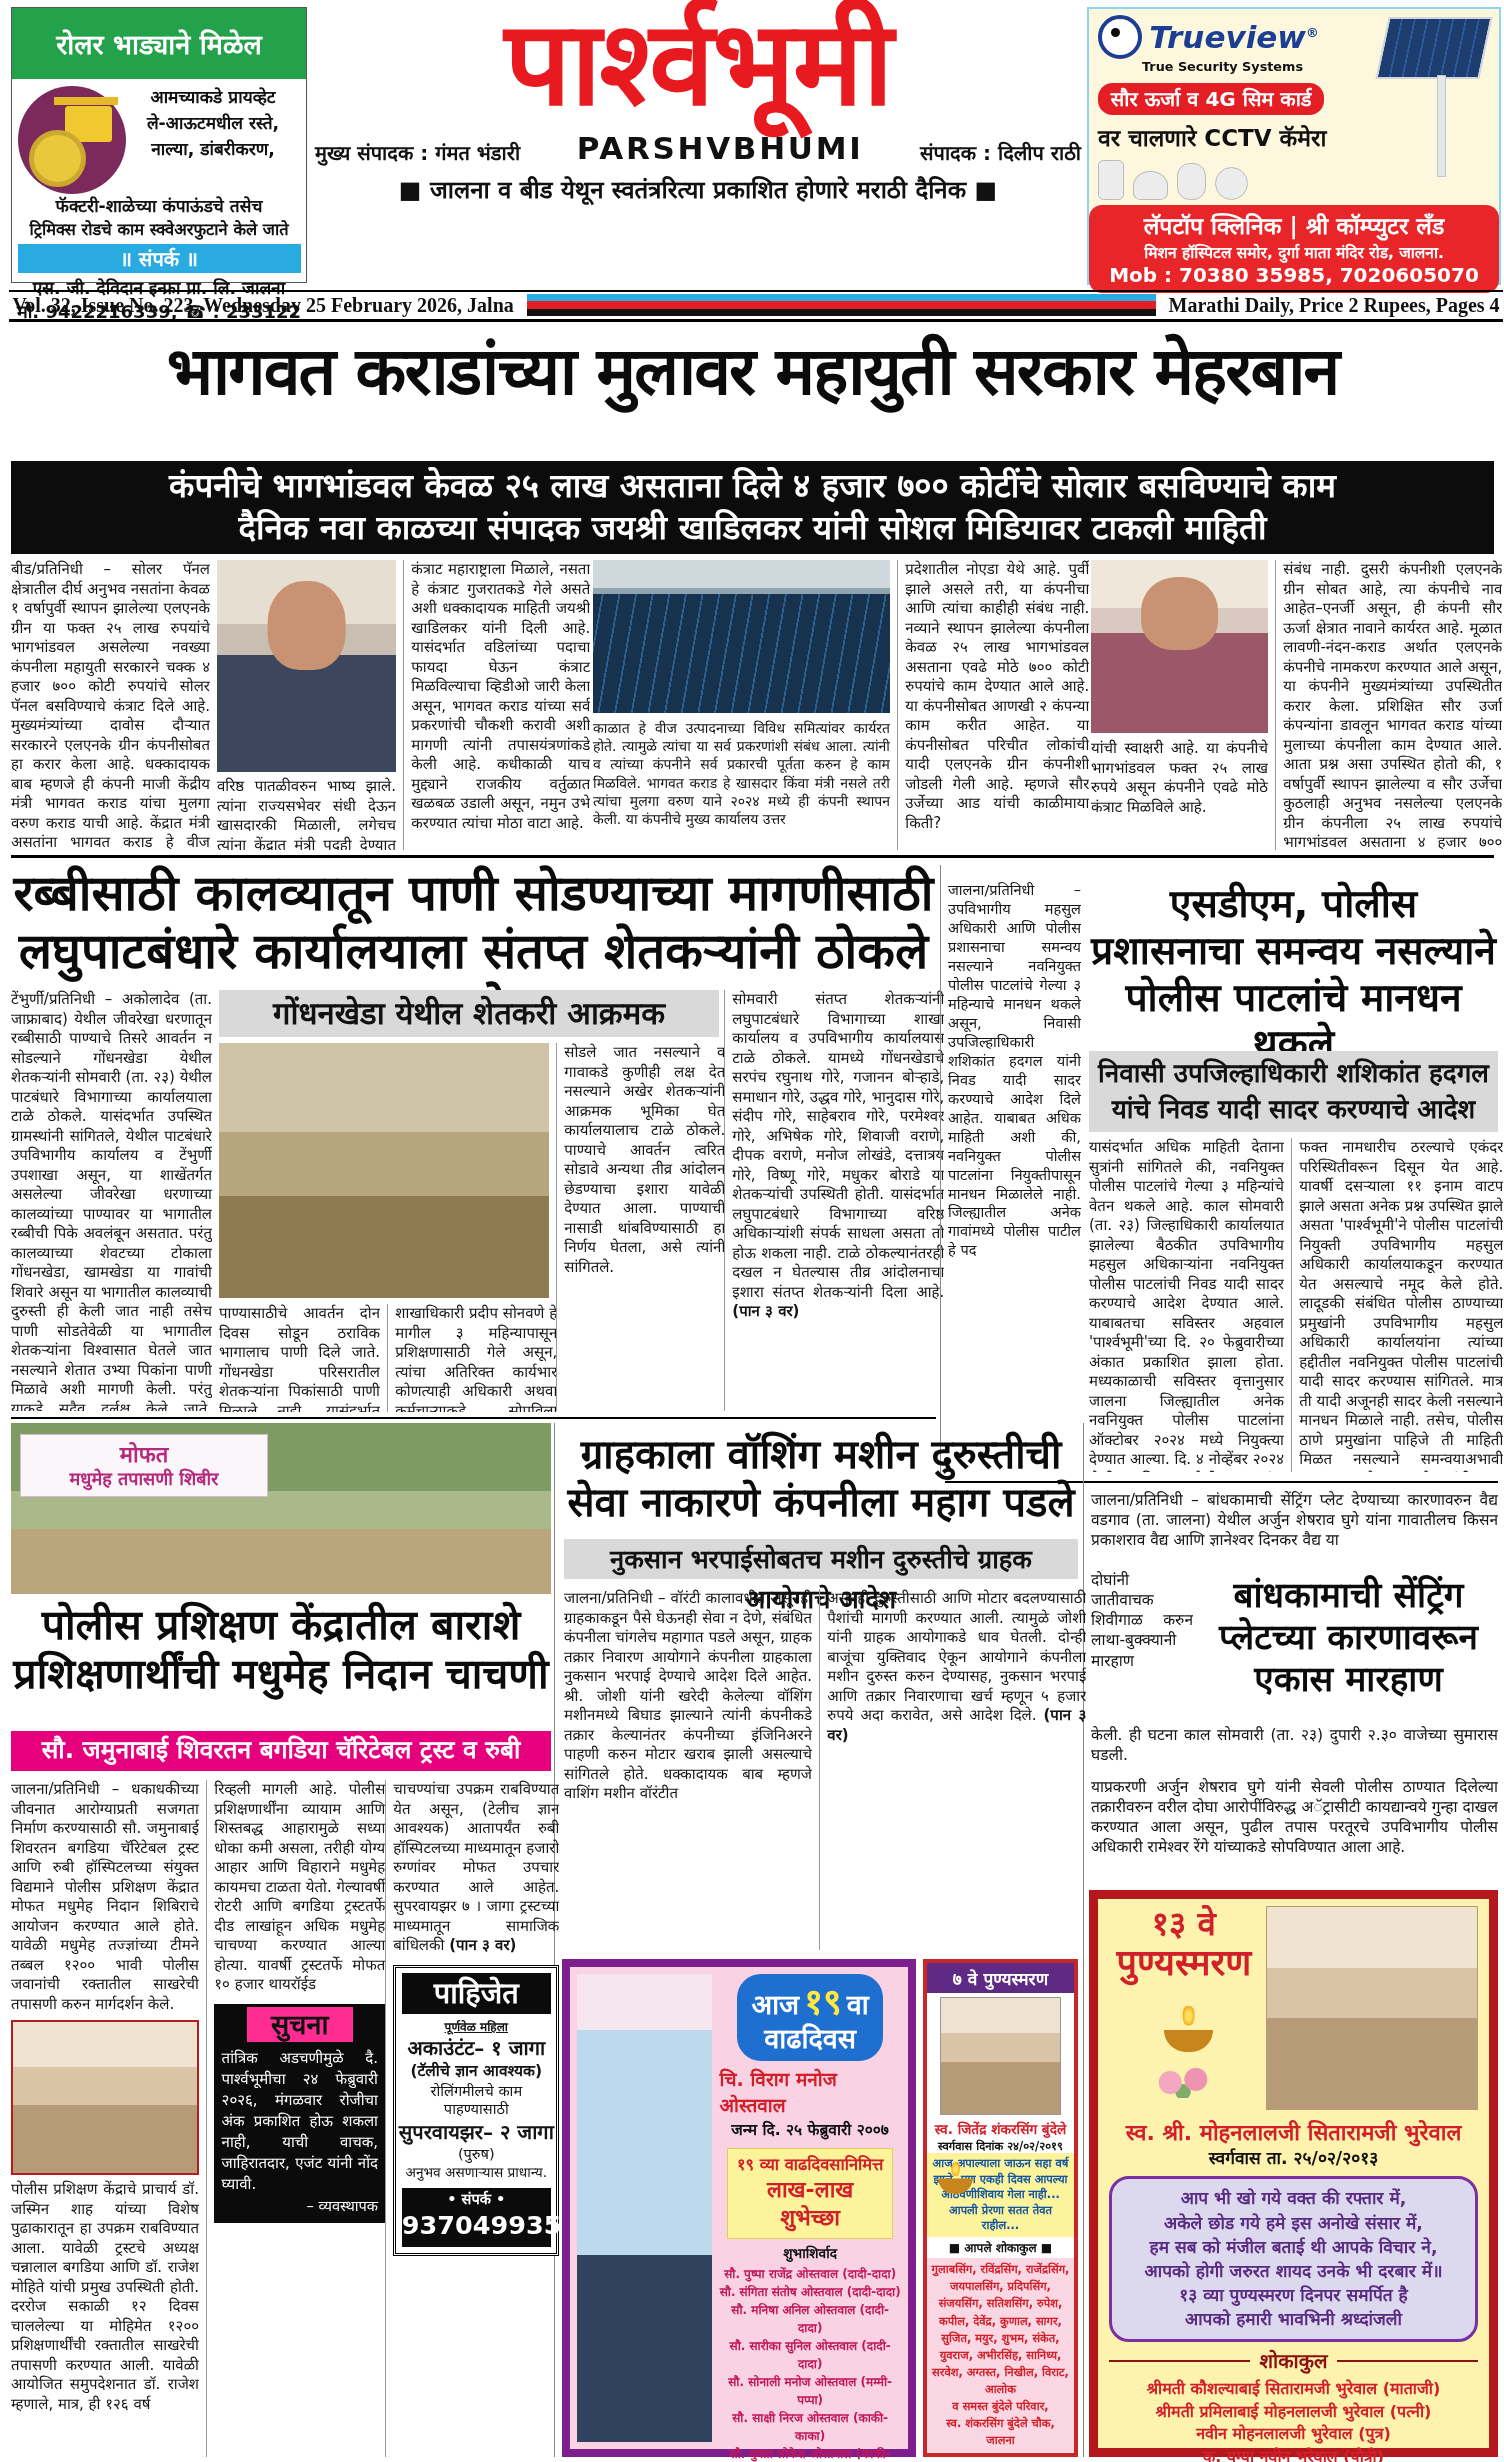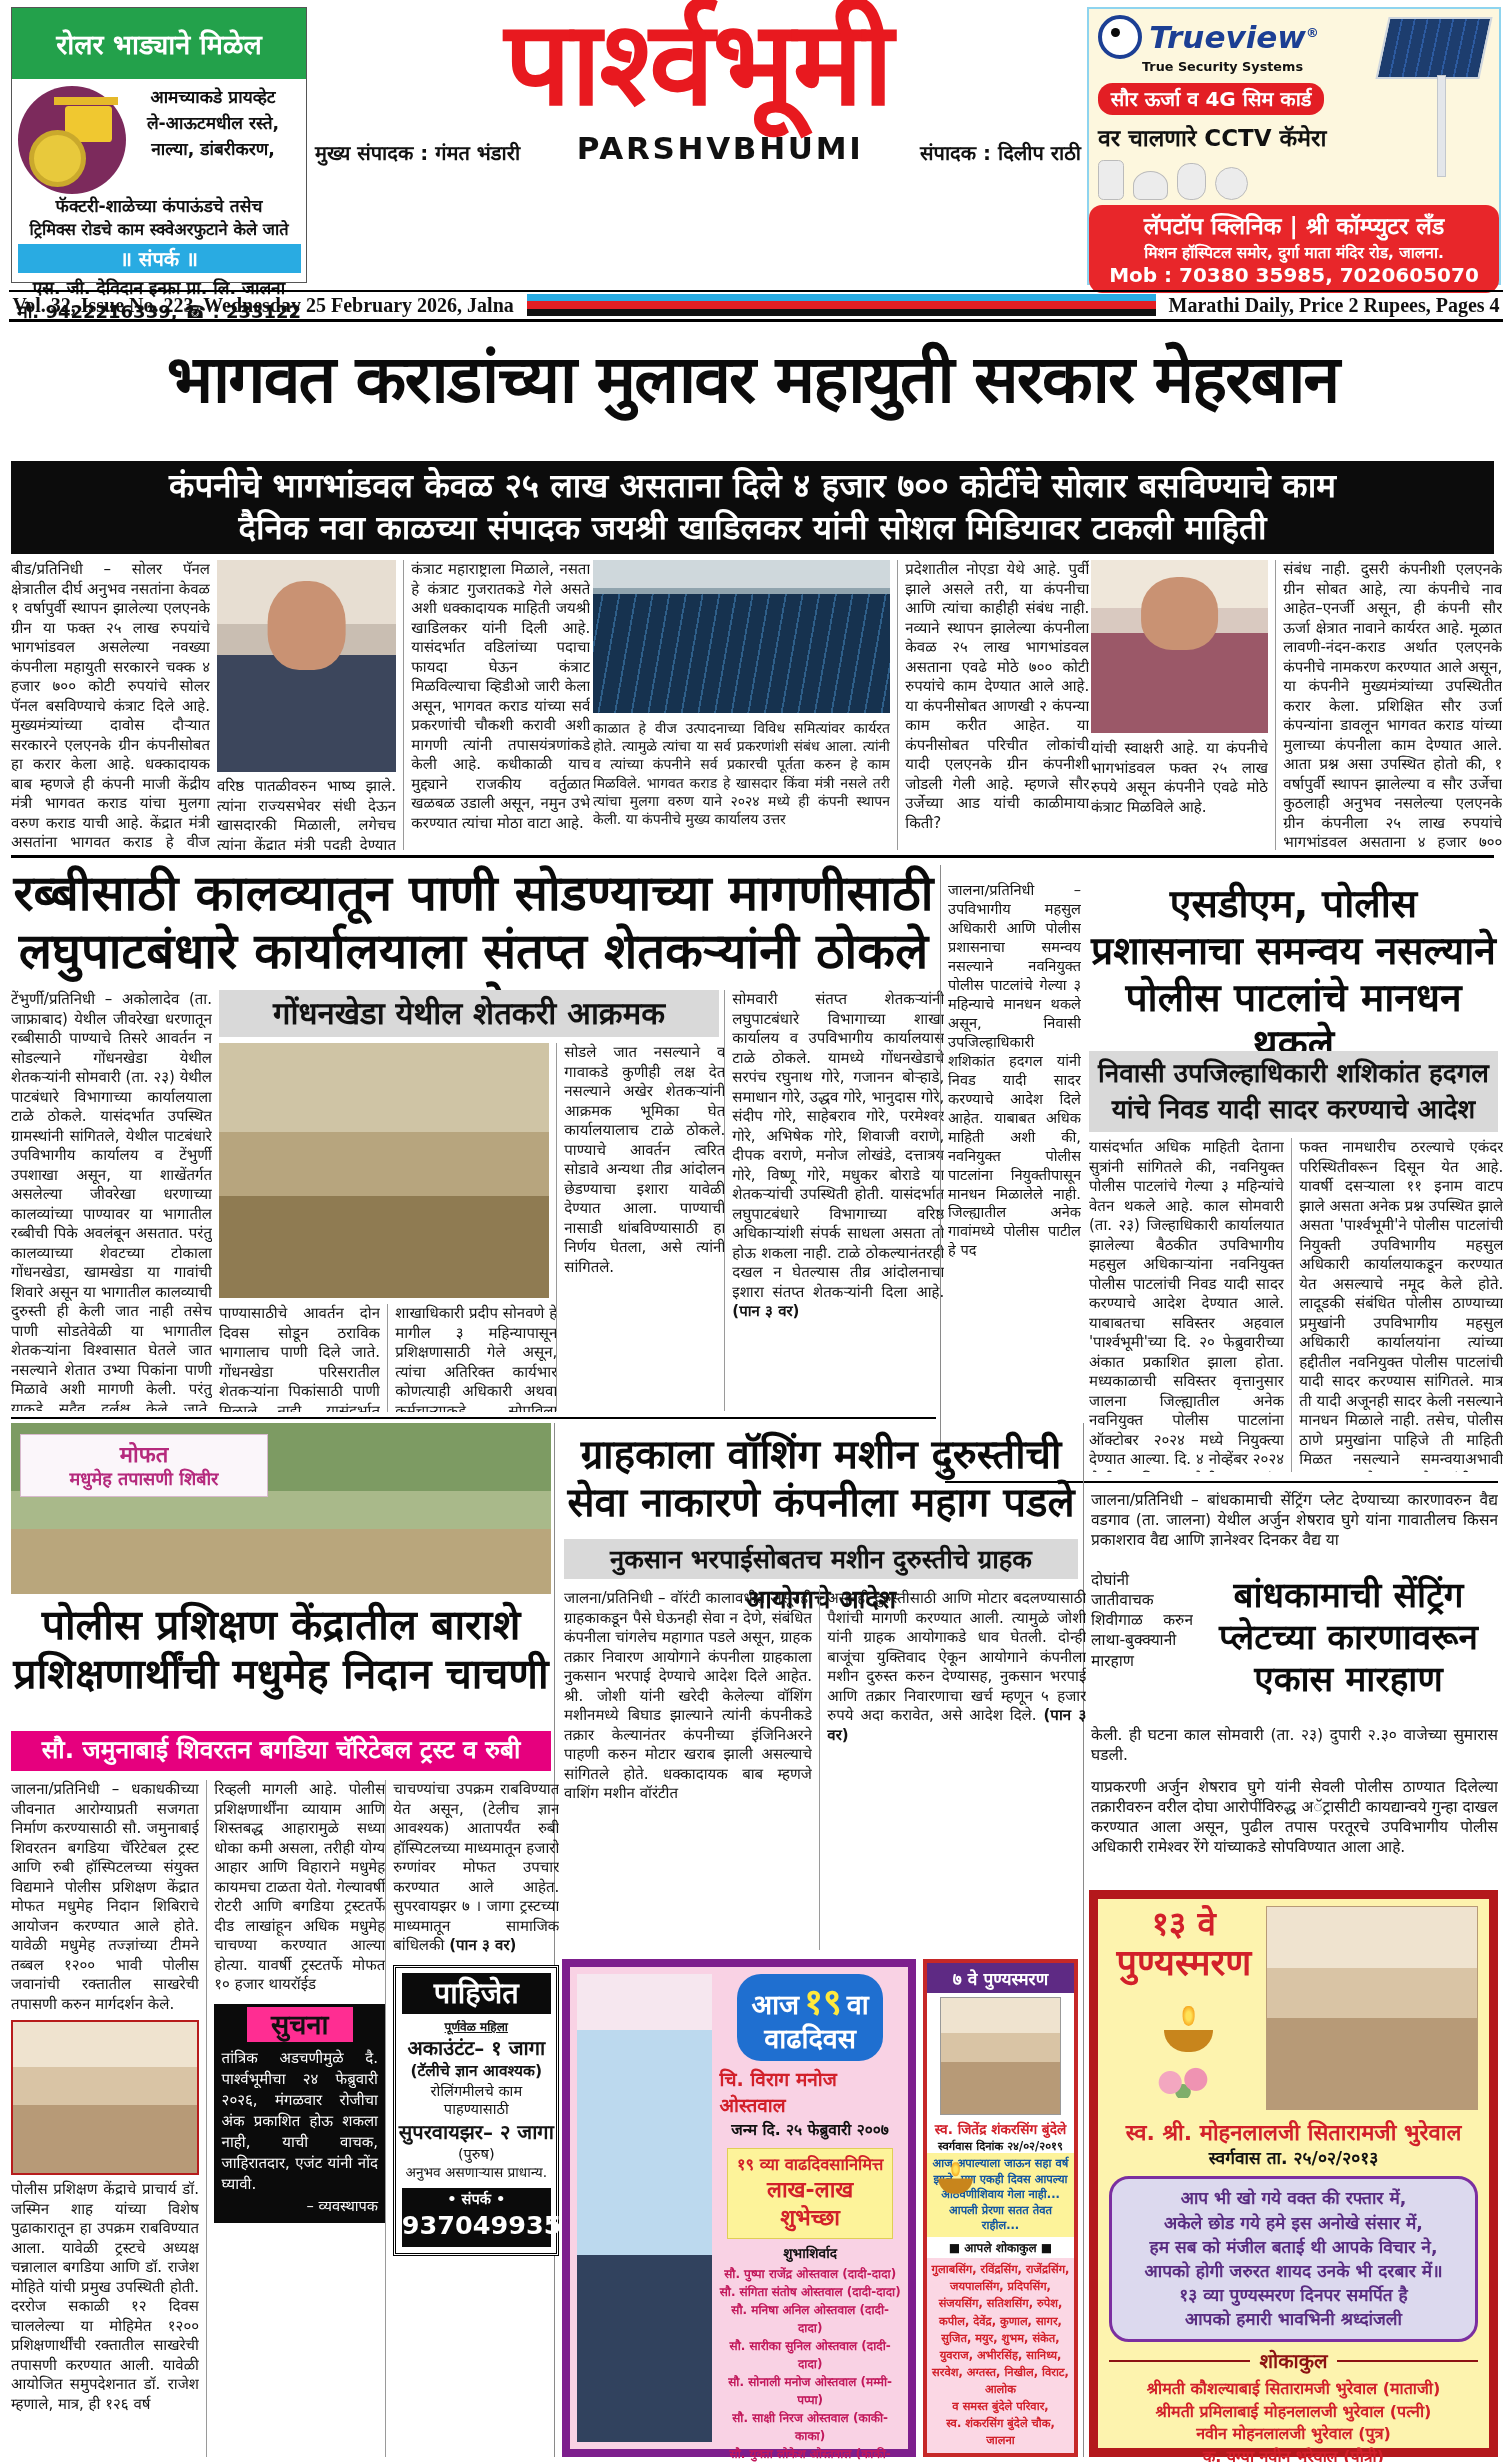--- a/index.html
+++ b/index.html
@@ -17,21 +17,21 @@
   
   .logo{font-size:117px;font-weight:bold;color:#e8191f;line-height:1.02;text-align:center;letter-spacing:-1.8px;}
   .ed-row{display:flex;justify-content:space-between;align-items:flex-end;}
   .tagline{font-size:24px;font-weight:bold;text-align:center;}
   
   .dateline{display:flex;align-items:center;border-top:2.7px solid #000;border-bottom:3.6px solid #000;
             font-family:"Liberation Serif",serif;font-size:20px;font-weight:600;padding:1.8px 3.6px;}
   .stripes{flex:1;height:22px;margin:0 12.8px;
            background:linear-gradient(#29abe2 0 34%,#e31e24 34% 67%,#111 67% 100%);}
   
-  .h1{font-size:66px;font-weight:bold;text-align:center;line-height:1.08;letter-spacing:-1.8px;color:#0b0b0b;margin-top:8px;}
+  .h1{font-size:66px;font-weight:bold;text-align:center;line-height:1.08;letter-spacing:-1.8px;color:#0b0b0b;}
   .deck{background:#0c0c0c;color:#fff;text-align:center;font-weight:bold;font-size:33px;line-height:1.28;}
   .h2{font-size:49px;font-weight:bold;text-align:center;line-height:1.18;color:#0b0b0b;}
   .h3{font-size:39px;font-weight:bold;text-align:center;line-height:1.2;color:#0b0b0b;}
   .graybox{background:#d9d9d9;font-weight:bold;text-align:center;color:#111;}
   .pinkbar{background:#e6007e;color:#fff;font-weight:bold;text-align:center;font-size:24.6px;line-height:1.55;}
   .pg3{font-weight:bold;}
   
   .leftad{border:1.8px solid #555;background:#fff;}
   .leftad .head{background:#23a14b;color:#fff;font-weight:bold;font-size:27px;text-align:center;padding:17px 0;}
   .leftad .bodyrow{display:flex;padding:3.6px 5.5px 0 5.5px;}
@@ -126,20 +126,21 @@
   <div class="center bold" style="font-size:18px;">मो. 9422216339, ☎ : 233122</div>
 </div>
 
 <div class="abs" style="left:315px;top:3.6px;width:766px;height:281px;">
   <div class="logo">पार्श्वभूमी</div>
   <div class="ed-row" style="margin-top:7.3px;">
     <span class="bold" style="font-size:20px;">मुख्य संपादक : गंमत भंडारी</span>
     <span class="bold" style="font-size:31px;letter-spacing:2.7px;">PARSHVBHUMI</span>
     <span class="bold" style="font-size:20px;">संपादक : दिलीप राठी</span>
   </div>
+  <div class="tagline" style="margin-top:5.5px;">■ जालना व बीड येथून स्वतंत्ररित्या प्रकाशित होणारे मराठी दैनिक ■</div>
 </div>
 
 <div class="abs trueview" style="left:1087px;top:7.3px;width:410px;height:274px;">
   <div class="tv-top">
     <div class="tv-logo">
       <span class="tv-ring"></span>
       <span class="tv-name"><span>Trueview</span><sup style="font-size:12.8px;">®</sup></span>
     </div>
     <div class="tv-sub">True Security Systems</div>
     <div><span class="tv-pill">सौर ऊर्जा व 4G सिम कार्ड</span></div>

